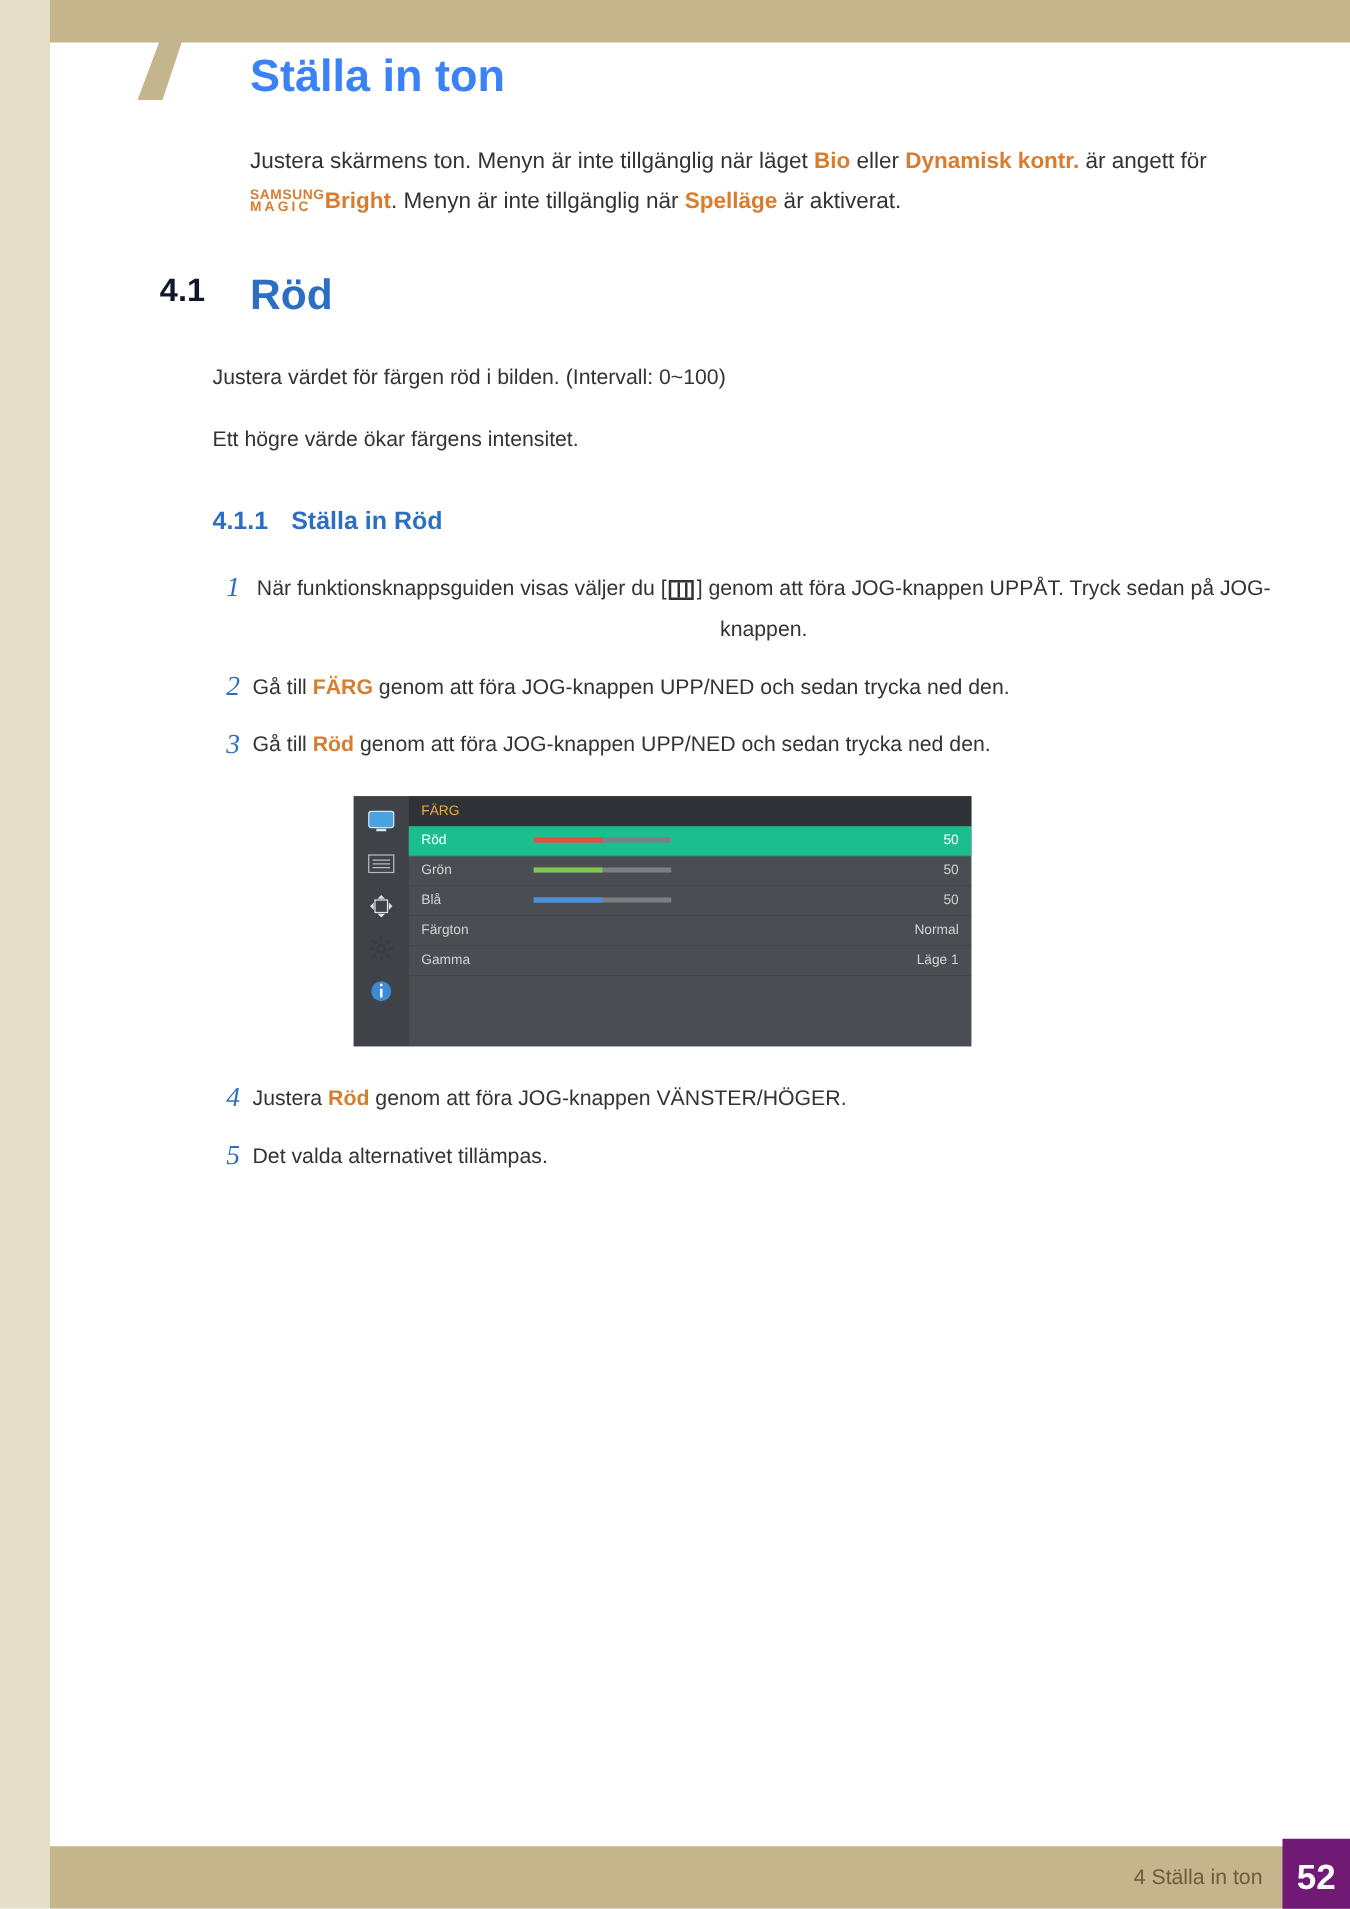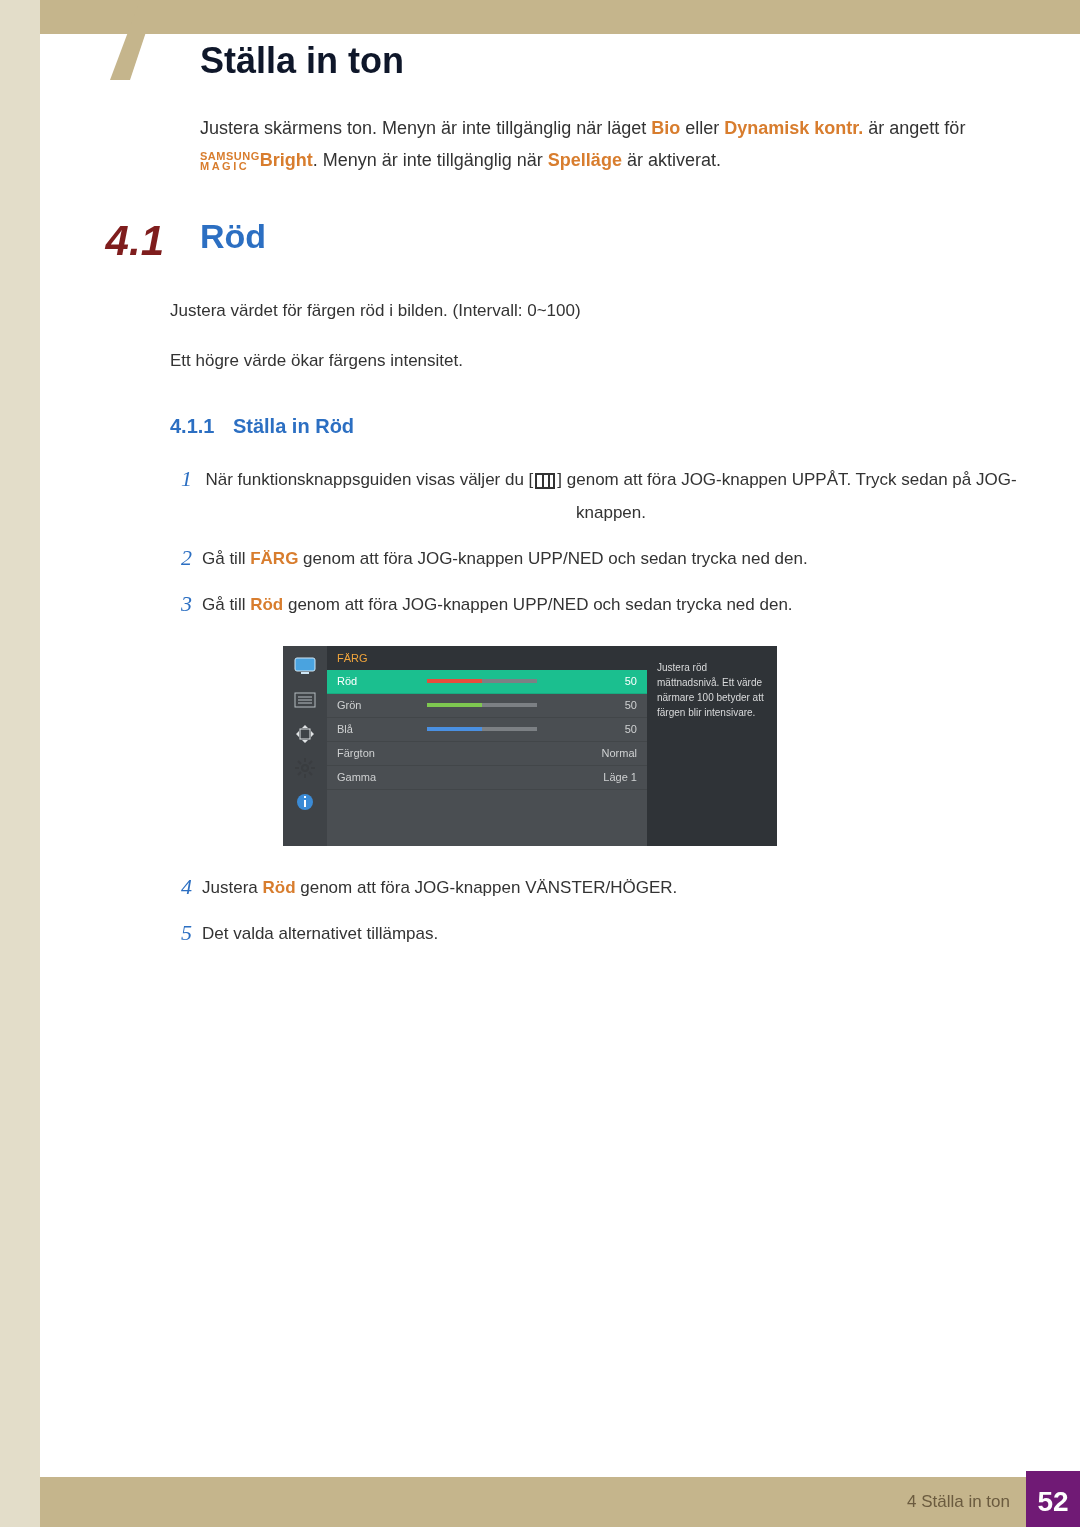--- a/index.html
+++ b/index.html
@@ -41,37 +41,36 @@
     left: 40px;
     right: 0;
     top: 0;
     bottom: 0;
     padding: 40px 60px 0 0;
   }
   h1.chapter-title {
     margin-left: 160px;
     font-size: 36px;
     font-weight: bold;
-    color: #0f172a;
+    color: #3b82f6;
     font-family: Arial, sans-serif;
   }
   .intro { margin: 30px 0 0 160px; font-size: 18px; line-height: 1.8; color: #333; }
   .intro .orange { color: #d87d2e; font-weight: bold; }
   .magic-brand { font-size: 11px; line-height: 0.9; display: inline-block; vertical-align: middle; font-weight: bold; color: #d87d2e; }
   .magic-brand .line1 { display:block; letter-spacing: 0.5px;}
   .magic-brand .line2 { display:block; letter-spacing: 2.5px;}
   .section-row { display: flex; margin-top: 40px; }
   .section-num {
     width: 160px;
     text-align: right;
     padding-right: 36px;
-    font-size: 42px;
+    font-size: 26px;
     font-weight: bold;
-    color: #7f1d1d;
-    font-style: italic;
+    color: #0f172a;
   }
   .section-title { font-size: 34px; font-weight: bold; color: #2c6fc2; }
   .section-body { margin-left: 130px; margin-top: 30px; font-size: 17px; color: #333; line-height: 1.9; }
   .sub-row { margin-top: 38px; margin-left: 130px; }
   .sub-num { display:inline; font-size: 20px; color: #2c6fc2; font-weight: bold; margin-right: 14px; }
   .sub-title { display:inline; font-size: 20px; color: #2c6fc2; font-weight: bold; text-align: right; }
   .steps { margin-left: 130px; margin-top: 24px; }
   .step-row { display: flex; margin-bottom: 12px; }
   .step-num {
     width: 32px;
@@ -331,21 +330,20 @@
           <div class="osd-bar-wrap"></div>
           <div class="osd-val">Normal</div>
         </div>
         <div class="osd-row">
           <div class="osd-label">Gamma</div>
           <div class="osd-bar-wrap"></div>
           <div class="osd-val">Läge 1</div>
         </div>
       </div>
 
-      <div class="osd-side">Justera röd mättnadsnivå. Ett värde närmare 100 betyder att färgen blir intensivare.</div>
     </div>
   </div>
 
   <div class="steps">
     <div class="step-row">
       <div class="step-num">4</div>
       <div class="step-text">
         <span>Justera </span><span class="orange">Röd</span><span> genom att föra JOG-knappen VÄNSTER/HÖGER.</span>
       </div>
     </div>

